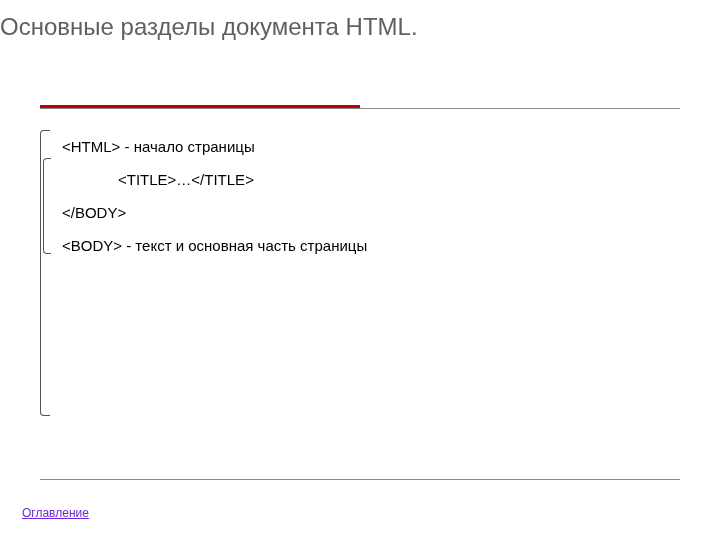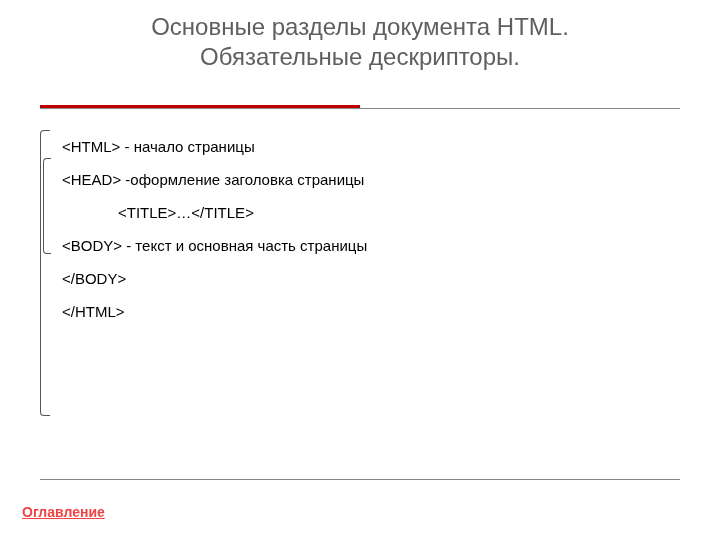--- a/index.html
+++ b/index.html
@@ -5,21 +5,21 @@
     * { margin: 0; padding: 0; box-sizing: border-box; }
     body {
       width: 720px;
       height: 540px;
       background: #fff;
       font-family: Verdana, Geneva, sans-serif;
       position: relative;
       overflow: hidden;
     }
     .title {
-      text-align: center;
+      text-align: left;
       font-size: 24px;
       color: #5f5f5f;
       font-weight: 400;
       padding-top: 12px;
       line-height: 1.25;
     }
     .divider {
       position: absolute;
       top: 105px;
       left: 40px;
@@ -83,49 +83,45 @@
       left: 40px;
       right: 40px;
       bottom: 60px;
       height: 1px;
       background: #888;
     }
     .toc-link {
       position: absolute;
       left: 22px;
       bottom: 20px;
-      color: #ef4444;
+      color: #6d28d9;
       text-decoration: underline;
-      font-size: 14px;
+      font-size: 12px;
       cursor: pointer;
-      font-weight: bold;
     }
   </style>
 </head>
 <body>
 
 <div class="title">
   <div>Основные разделы документа HTML.</div>
-  <div>Обязательные дескрипторы.</div>
 </div>
 
 <div class="divider">
   <div class="red"></div>
   <div class="thin"></div>
 </div>
 
 <div class="bracket-group">
   <div class="bracket-outer"></div>
   <div class="bracket-inner"></div>
 </div>
 
 <div class="code-block">
   <div class="code-line">&lt;HTML&gt; - начало страницы</div>
-  <div class="code-line">&lt;HEAD&gt; -оформление заголовка страницы</div>
   <div class="code-line indent1">&lt;TITLE&gt;…&lt;/TITLE&gt;</div>
+  <div class="code-line">&lt;/BODY&gt;</div>
   <div class="code-line">&lt;BODY&gt; - текст и основная часть страницы</div>
-  <div class="code-line">&lt;/BODY&gt;</div>
-  <div class="code-line">&lt;/HTML&gt;</div>
 </div>
 
 <div class="bottom-line"></div>
 
 <a class="toc-link">Оглавление</a>
 
 </body></html>

